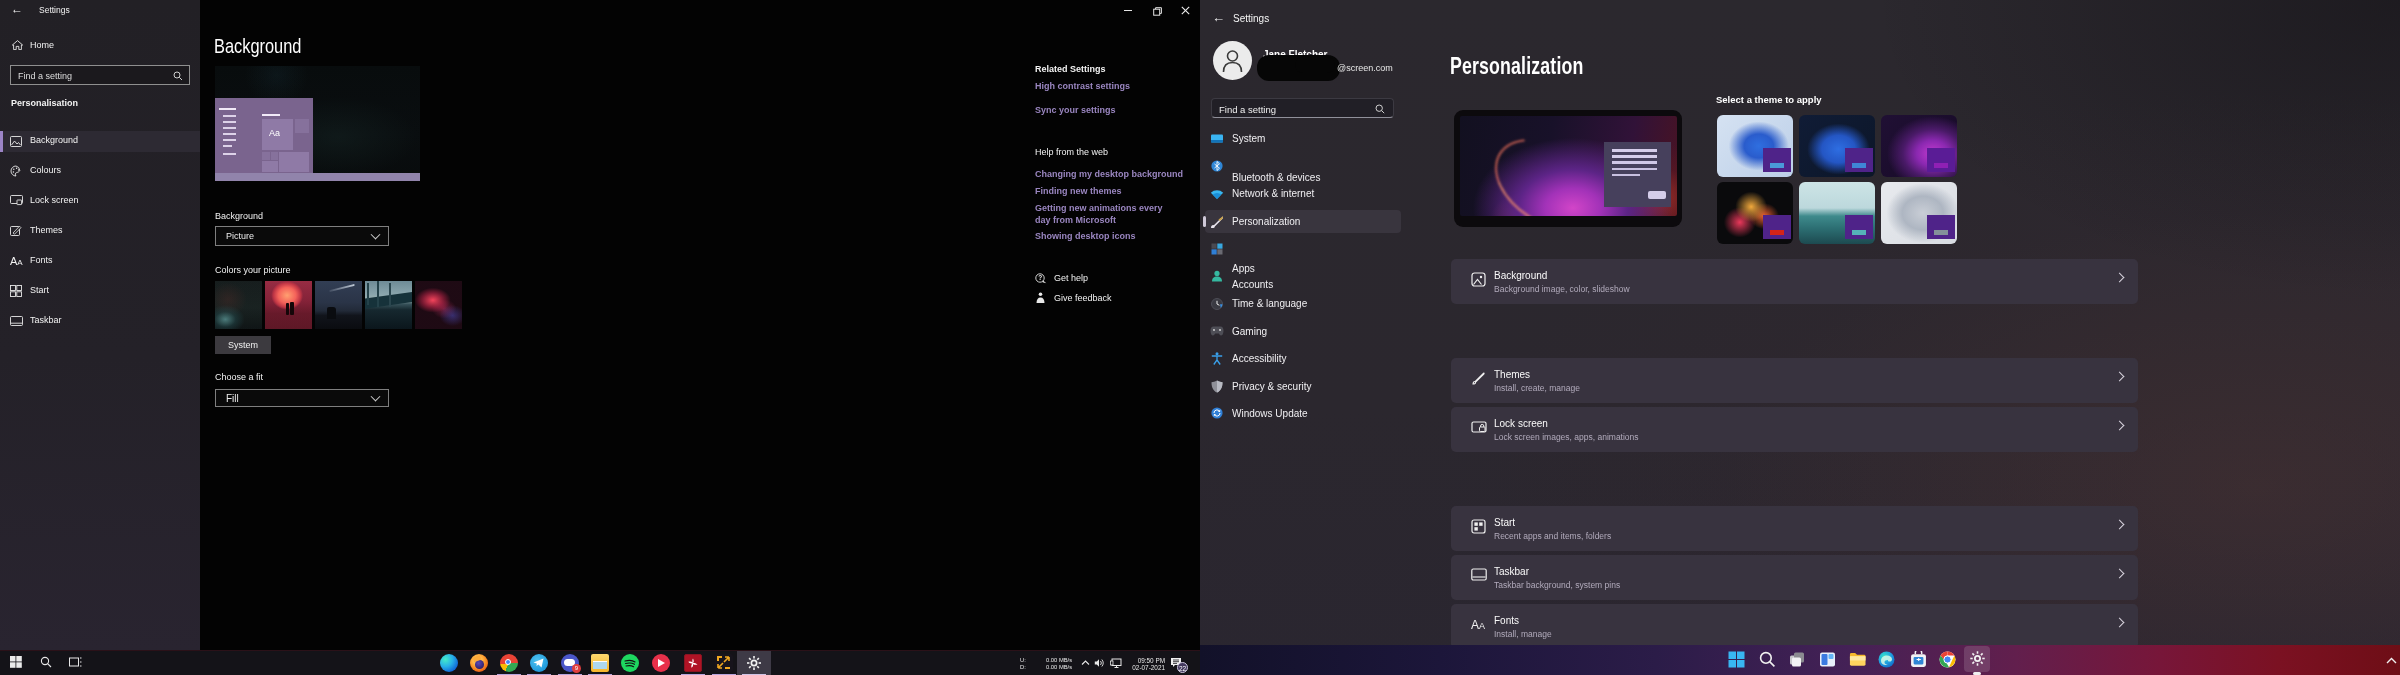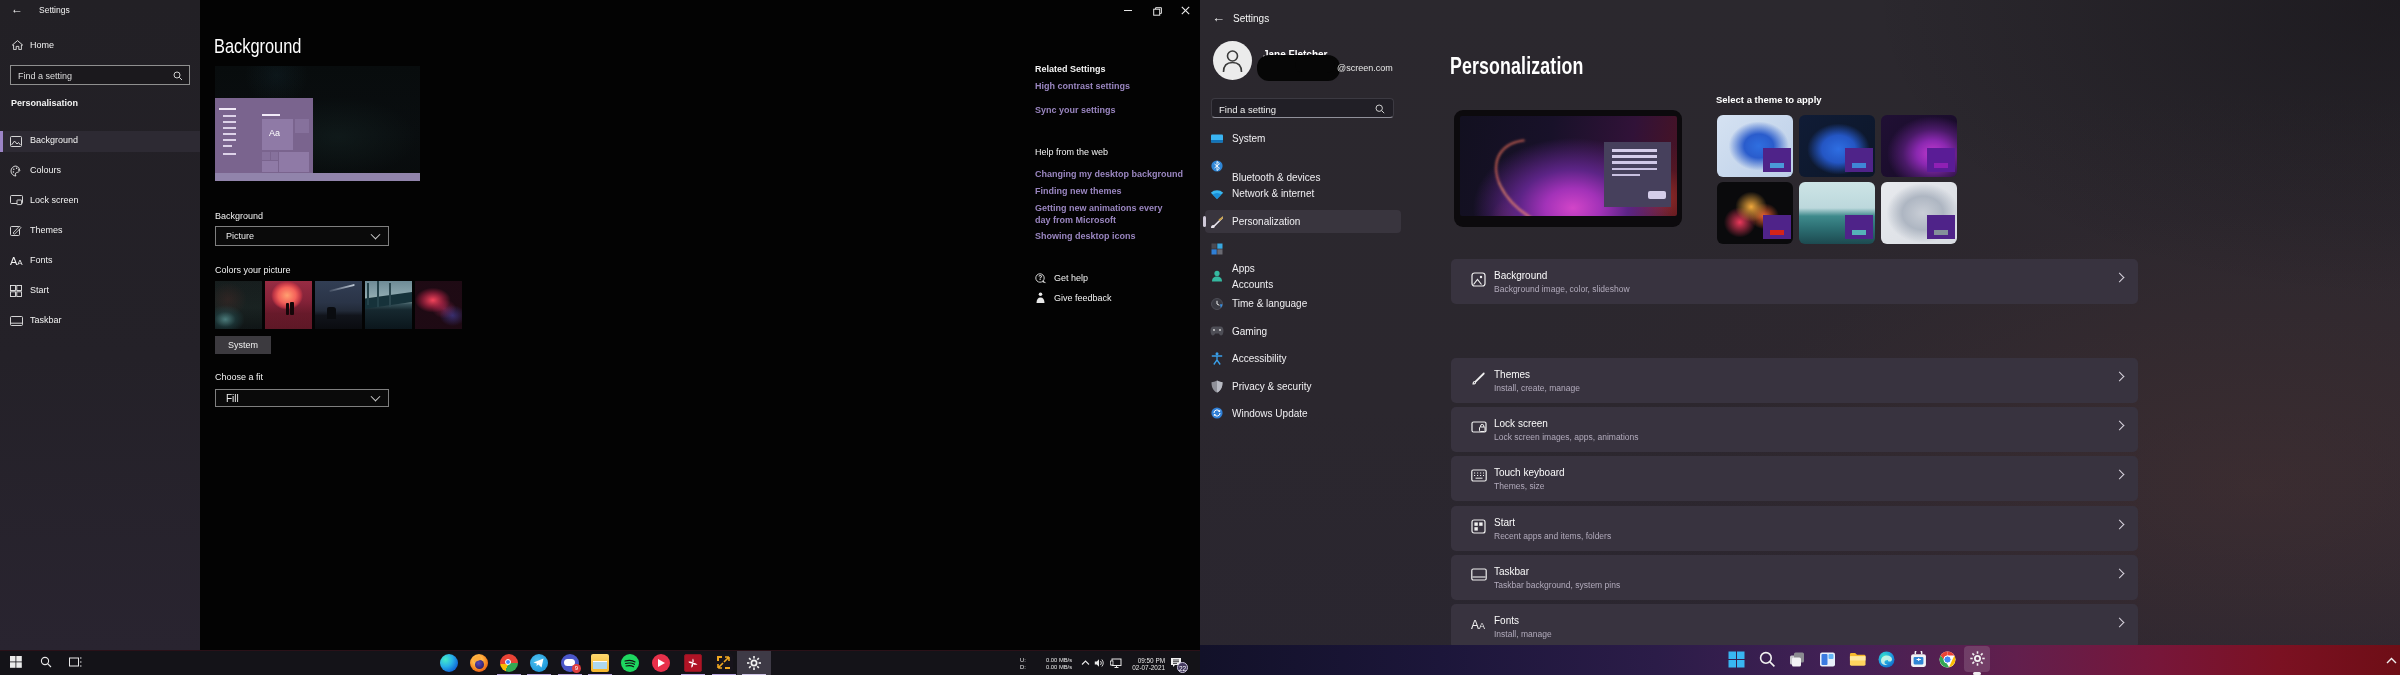--- a/index.html
+++ b/index.html
@@ -459,29 +459,20 @@
   <div class="rowcard" style="top:406.9px;">
         <svg class="rowI" width="16" height="15" viewBox="0 0 16 15">
           <rect x="1" y="2" width="14" height="10" rx="1.5" fill="none" stroke="#f0f0f0" stroke-width="1.2"></rect>
           <rect x="8.5" y="7" width="5.5" height="4.5" rx="0.8" fill="#38333f" stroke="#f0f0f0" stroke-width="1"></rect>
           <path d="M9.6 7 L9.6 6 A1.6 1.6 0 0 1 12.8 6 L12.8 7" fill="none" stroke="#f0f0f0" stroke-width="1"></path>
         </svg>
         <div class="rowT">Lock screen</div>
         <div class="rowS">Lock screen images, apps, animations</div>
         <div class="rowC"></div>
       </div>
-  <div class="rowcard" style="top:456.2px;">
-        <svg class="rowI" width="16" height="13" viewBox="0 0 16 13">
-          <rect x="0.8" y="1" width="14.4" height="11" rx="1.5" fill="none" stroke="#f0f0f0" stroke-width="1.2"></rect>
-          <path d="M3 4 L4.2 4 M6 4 L7.2 4 M9 4 L10.2 4 M12 4 L13 4 M3 6.5 L4.2 6.5 M6 6.5 L7.2 6.5 M9 6.5 L10.2 6.5 M12 6.5 L13 6.5 M4.5 9.2 L11.5 9.2" stroke="#f0f0f0" stroke-width="1"></path>
-        </svg>
-        <div class="rowT">Touch keyboard</div>
-        <div class="rowS">Themes, size</div>
-        <div class="rowC"></div>
-      </div>
   <div class="rowcard" style="top:505.5px;">
         <svg class="rowI" width="15" height="15" viewBox="0 0 15 15">
           <rect x="1" y="1" width="13" height="13" rx="2" fill="none" stroke="#f0f0f0" stroke-width="1.2"></rect>
           <rect x="3.4" y="3.4" width="3.4" height="3.4" fill="#f0f0f0"></rect>
           <rect x="8.2" y="3.4" width="3.4" height="3.4" fill="#f0f0f0"></rect>
           <rect x="3.4" y="8.2" width="3.4" height="3.4" fill="#f0f0f0"></rect>
         </svg>
         <div class="rowT">Start</div>
         <div class="rowS">Recent apps and items, folders</div>
         <div class="rowC"></div>

